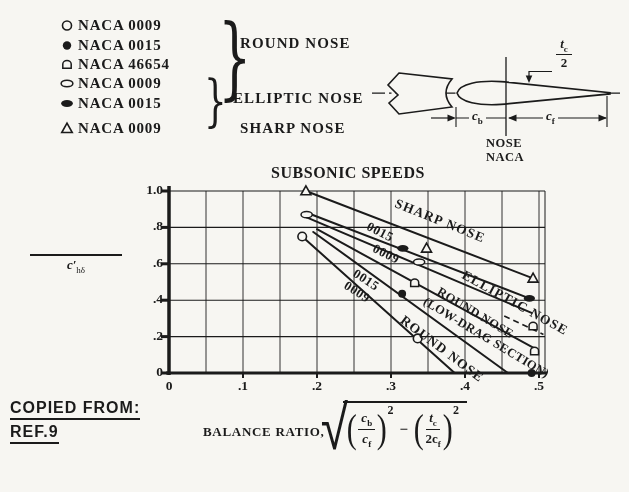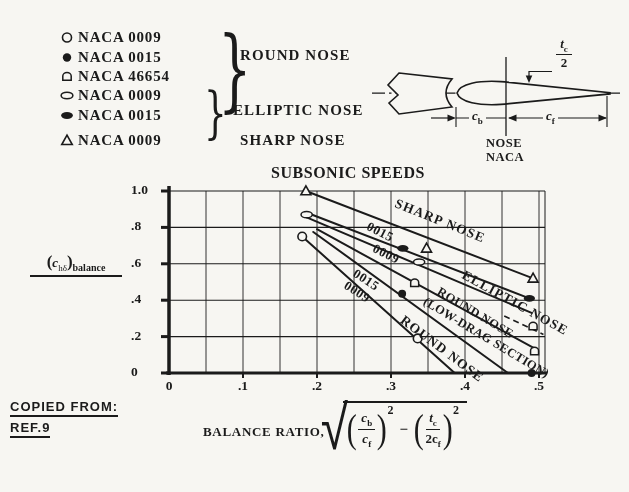--- a/index.html
+++ b/index.html
@@ -2,54 +2,54 @@
 <html><head>
 <meta charset="utf-8">
 <style>
   html,body{margin:0;padding:0;background:#e9e7e2;}
   #page{position:relative;width:629px;height:492px;background:#f7f6f2;color:#1b1b1b;
         font-family:"Liberation Serif",serif;overflow:hidden;}
   #scene{position:absolute;left:0;top:0;z-index:1;}
   #overlay{position:absolute;left:0;top:0;width:629px;height:492px;z-index:2;}
 
   
-  #legend{position:absolute;left:58px;top:28px;width:300px;}
+  #legend{position:absolute;left:58px;top:16px;width:300px;}
   .lrow{display:flex;align-items:center;height:19.4px;}
   .lrow.last{margin-top:6px;}
   .lsym{width:20px;display:flex;align-items:center;}
   .ltxt{font-weight:bold;font-size:15px;letter-spacing:0.8px;white-space:nowrap;}
   .brace{position:absolute;font-family:"DejaVu Serif",serif;line-height:1;}
   .brace-round{left:160px;top:-3px;font-size:62px;transform:scale(0.85,1.45);transform-origin:left top;}
   .brace-elliptic{left:146px;top:57px;font-size:42px;transform:scale(0.85,1.35);transform-origin:left top;}
   .lgroup{position:absolute;font-weight:bold;font-size:15px;letter-spacing:1.1px;white-space:nowrap;}
   .lgroup-round{left:182px;top:19px;}
   .lgroup-elliptic{left:175px;top:74px;}
   .lgroup-sharp{left:182px;top:104px;}
 
   
   #chart-title{position:absolute;left:267px;top:164px;width:162px;text-align:center;
                font-weight:bold;font-size:16px;letter-spacing:0.5px;}
-  .ytick{position:absolute;left:131px;width:32px;text-align:left;font-weight:bold;font-size:13.5px;}
+  .ytick{position:absolute;left:131px;width:32px;text-align:right;font-weight:bold;font-size:13.5px;}
   .xtick{position:absolute;width:30px;top:378px;text-align:center;font-weight:bold;font-size:13.5px;}
   .anno{position:absolute;white-space:nowrap;font-weight:bold;}
   .anno.lg{font-size:13.5px;letter-spacing:1.1px;}
   .anno.md{font-size:13px;letter-spacing:0.5px;}
   .anno.sm{font-size:12.5px;letter-spacing:0.3px;}
 
   
   #ylabel{position:absolute;left:30px;top:252px;width:92px;text-align:center;font-size:13px;}
   #ylabel .bar{border-top:2px solid #1b1b1b;margin:2px 0 1px 0;}
   #ylabel sub{font-size:9px;}
   .bigp{font-size:17px;font-weight:bold;}
   .vletter{font-style:italic;font-weight:bold;}
   #ylabel .tag{font-size:10px;font-weight:bold;}
 
   
   #source{position:absolute;left:10px;top:399px;font-family:"Liberation Sans",sans-serif;
-          font-weight:bold;font-size:13px;letter-spacing:1px;text-align:right;}
+          font-weight:bold;font-size:16px;letter-spacing:1px;text-align:right;}
   #source div{border-bottom:2px solid #1b1b1b;width:max-content;padding-bottom:1px;margin-bottom:3px;}
 
   
   #xlabel-prefix{position:absolute;left:203px;top:424px;font-weight:bold;font-size:13px;letter-spacing:0.7px;}
   #formula{position:absolute;left:314px;top:399px;display:flex;align-items:flex-start;}
   .radical{font-family:"DejaVu Sans",sans-serif;font-size:62px;line-height:0.92;font-weight:200;
            transform:scaleX(0.8);transform-origin:right top;}
   .radicand{border-top:2.5px solid #1b1b1b;display:inline-flex;align-items:center;
             padding:6px 6px 0 2px;margin-left:-5px;margin-top:2px;}
   .paren{font-size:40px;font-weight:400;line-height:1;transform:scaleX(0.75);}
@@ -239,24 +239,24 @@
         <div class="anno md" style="left: 385.82px; top: 254.336px; transform: translate(-50%, -50%) rotate(27deg);">0009</div>
         <div class="anno md" style="left: 365.84px; top: 279.998px; transform: translate(-50%, -50%) rotate(33deg);">0015</div>
         <div class="anno md" style="left: 356.96px; top: 292.374px; transform: translate(-50%, -50%) rotate(33deg);">0009</div>
         <div class="anno lg" style="left: 515.32px; top: 302.93px; transform: translate(-50%, -50%) rotate(29deg);">ELLIPTIC NOSE</div>
         <div class="anno sm" style="left: 474.62px; top: 313.304px; transform: translate(-50%, -50%) rotate(31deg);">ROUND NOSE</div>
         <div class="anno sm" style="left: 485.72px; top: 338.42px; transform: translate(-50%, -50%) rotate(31deg);">(LOW-DRAG SECTION)</div>
         <div class="anno lg" style="left: 442.06px; top: 349.34px; transform: translate(-50%, -50%) rotate(37deg);">ROUND NOSE</div>
       </div>
 
     <div id="ylabel">
+      <div class="bar"></div>
       <div>
-        <span class="bigp">(</span><span class="vletter">c</span><sub>hδ</sub><span class="bigp">)</span><sub class="tag">balance</sub>
+        <span class="vletter">c′</span><sub>hδ</sub>
       </div>
-      <div class="bar"></div>
     </div>
 
     <div id="source">
       <div>COPIED FROM:</div>
       <div>REF.9</div>
     </div>
 
     <div id="xlabel-prefix">BALANCE RATIO,</div>
     <div id="formula">
       <span class="radical">√</span>

